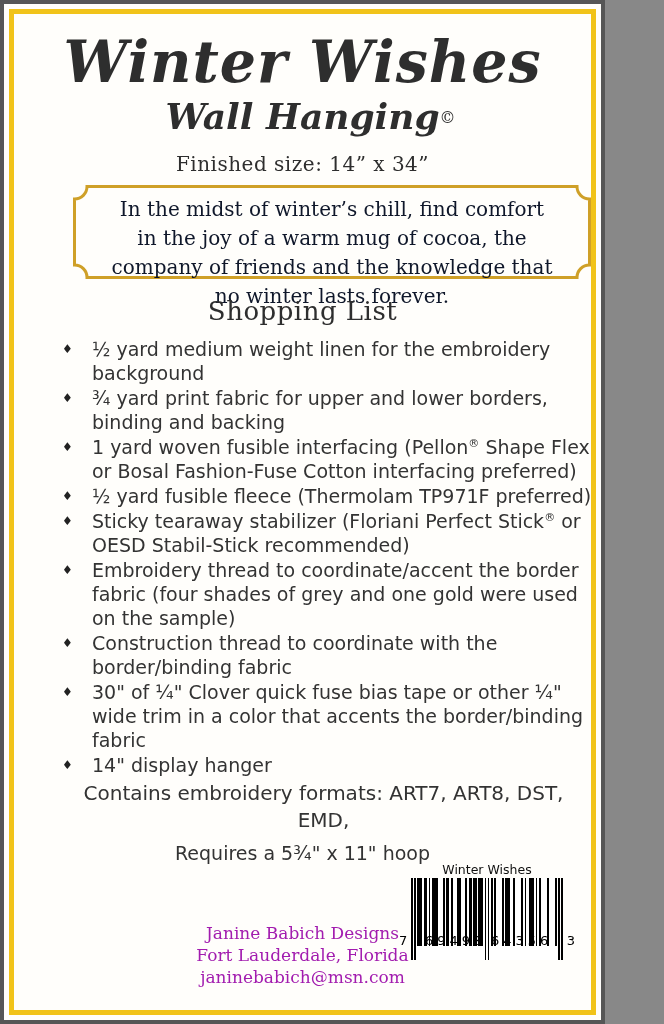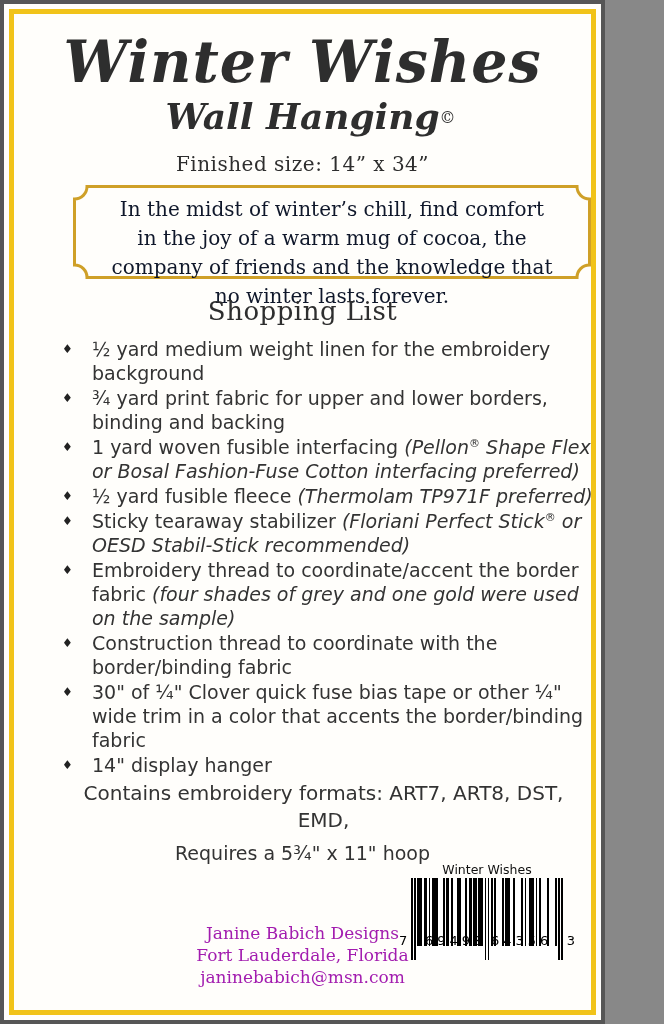--- a/index.html
+++ b/index.html
@@ -77,21 +77,21 @@
   }
   .li{display:flex;margin-bottom:1px;}
   .bullet{
     flex:0 0 30px;
     font-size:12px;
     line-height:24px;
     padding-left:6px;
     color:#222;
   }
   .li-text{flex:1;}
-  .it{font-style:italic;}
+  .it{}
   sup{font-size:11px;line-height:0;}
 
   .formats{
     top:766px;
     font-family:"DejaVu Sans", sans-serif;
     font-size:20px;
     line-height:27px;
     color:#333;
     padding-left:42px;
   }

